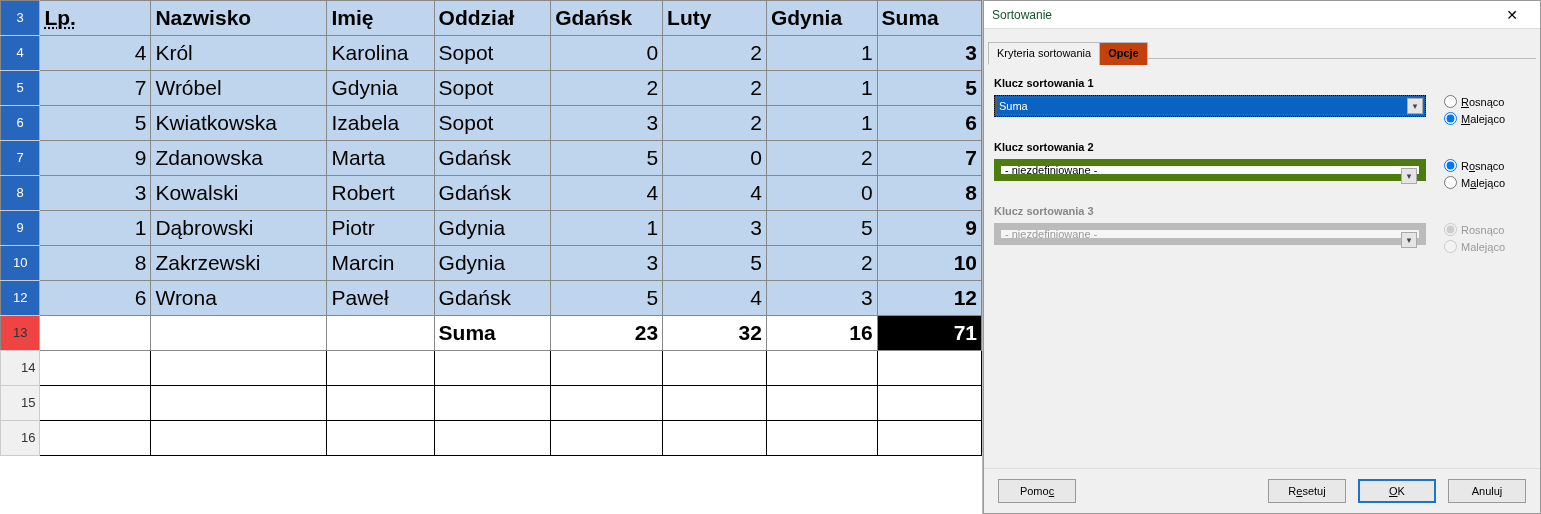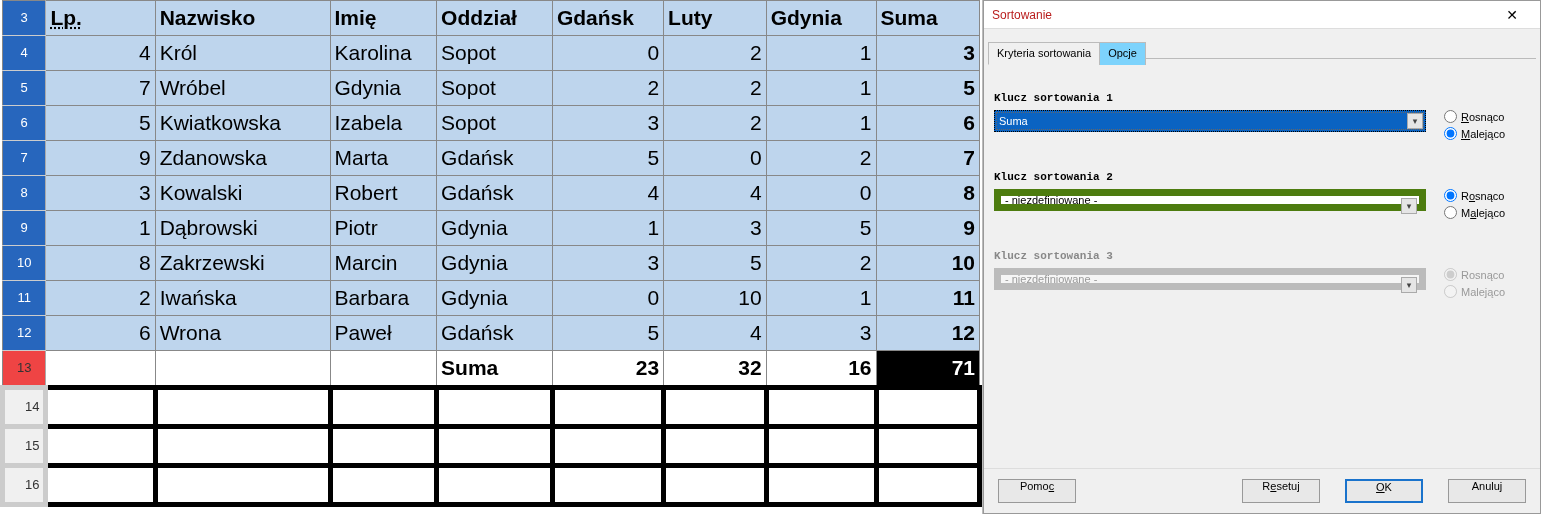--- a/index.html
+++ b/index.html
@@ -65,21 +65,21 @@
     text-decoration: underline dotted;
   }
   .col-lp { width: 114px; }
   .col-nazw { width: 178px; }
   .col-imie { width: 108px; }
   .col-odd { width: 118px; }
   .col-sty { width: 113px; }
   .col-lut { width: 106px; }
   .col-mar { width: 112px; }
   .col-sum { width: 106px; }
-  .empty-row td { background:#fff; border:5px solid #000000; height:34px;padding-left:20px; }
+  .empty-row td { background:#fff; border:1px solid #000000; height:34px;padding-left:20px; }
   .empty-row .rowhdr { background:#f0f0f0; border-color:#ccc; }
   
   
   .dialog {
     width: 558px;
     height: 514px;
     background:#f0f0f0;
     border: 1px solid #999;
     position: relative;
     font-size: 12px;
@@ -87,50 +87,49 @@
   }
   .titlebar {
     height: 28px;
     background:#fff;
     border-bottom:1px solid #ddd;
     display:flex;
     align-items:center;
     padding:0 8px;
     justify-content:space-between;
   }
-  .titlebar .title { font-size:12px; color:#b91c1c; }
+  .titlebar .title { font-size:12px; color:#14532d; }
   .titlebar .close { width:40px; text-align:center; font-size:14px; cursor:default;}
   .tabs {
     display:flex;
     margin: 6px 4px 0 4px;
     border-bottom: 1px solid #bbb;
     font-size:11px;
   }
   .tab {
     padding: 4px 8px 5px 8px;
     border:1px solid #bbb;
     border-bottom:none;
     background:#f0f0f0;
     margin-right:-1px;
     position:relative;
     top:7px;
   }
   .tab.active {
     background:#f0f0f0;
     border-bottom:1px solid #f0f0f0;
   }
-  .tab.inactive { background:#7dd3fc; }
+  .tab.inactive { background:#c2410c;font-weight:bold; }
   .panel {
     padding: 6px 10px 0 10px;
   }
   .group-label {
     font-weight:bold;
     font-size:11px;
-    margin: 27px 0 6px 0;
-    font-family: Liberation Mono, monospace;
+    margin: 12px 0 6px 0;
   }
   .group-label.disabled { color:#888; }
   .row {
     display:flex;
     align-items:flex-start;
     margin-bottom: 6px;
   }
   .combo {
     width: 432px;
     height: 22px;
@@ -179,27 +178,28 @@
     border-top:1px solid #ddd;
     padding-top:10px;
   }
   .btn {
     min-width:78px;
     height:24px;
     background:#e8e8e8;
     border:1px solid #999;
     font-size:11px;
     display:flex;
+    align-items:center;
     justify-content:center;
-    padding:0 10px;
+    padding:8px 10px;
   }
   .btn.default {
     border:2px solid #1a73cc;
   }
-  .right-btns { display:flex; gap:25px; }
+  .right-btns { display:flex; gap:12px; }
 </style>
 </head>
 <body>
 
 <div class="sheet-area">
 <table>
   <colgroup>
     <col class="rowhdr">
         <col class="col-lp">
         <col class="col-nazw">
@@ -294,31 +294,20 @@
     <td class="sel-cell right">8</td>
     <td class="sel-cell">Zakrzewski</td>
     <td class="sel-cell">Marcin</td>
     <td class="sel-cell">Gdynia</td>
     <td class="sel-cell right">3</td>
     <td class="sel-cell right">5</td>
     <td class="sel-cell right">2</td>
     <td class="sel-cell right bold">10</td>
   </tr>
   <tr>
-    <td class="rowhdr sel">11</td>
-    <td class="sel-cell right">2</td>
-    <td class="sel-cell">Iwańska</td>
-    <td class="sel-cell">Barbara</td>
-    <td class="sel-cell">Gdynia</td>
-    <td class="sel-cell right">0</td>
-    <td class="sel-cell right">10</td>
-    <td class="sel-cell right">1</td>
-    <td class="sel-cell right bold">11</td>
-  </tr>
-  <tr>
     <td class="rowhdr sel">12</td>
     <td class="sel-cell right">6</td>
     <td class="sel-cell">Wrona</td>
     <td class="sel-cell">Paweł</td>
     <td class="sel-cell">Gdańsk</td>
     <td class="sel-cell right">5</td>
     <td class="sel-cell right">4</td>
     <td class="sel-cell right">3</td>
     <td class="sel-cell right bold">12</td>
   </tr>

